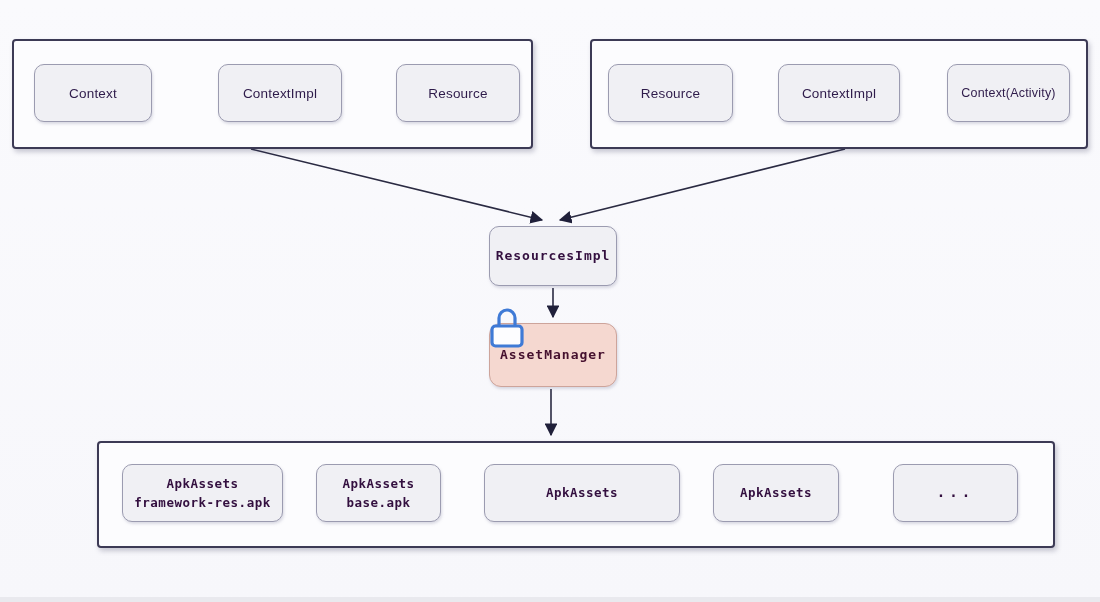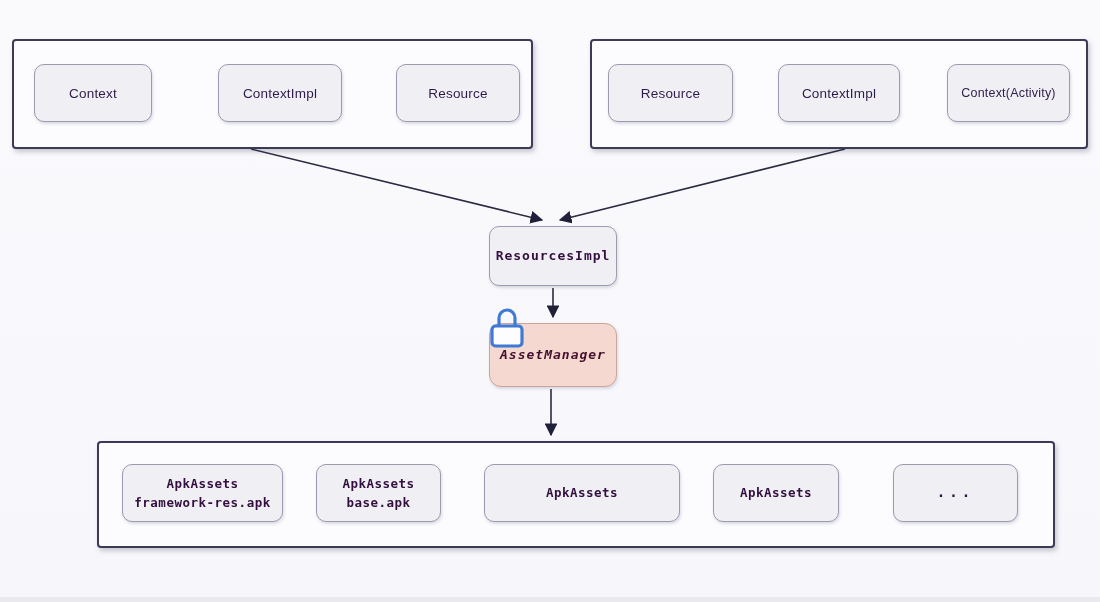--- a/index.html
+++ b/index.html
@@ -130,21 +130,21 @@
     <span class="lbl">ContextImpl</span>
   </div>
   <div class="node mono resources-impl" style="left:489px; top:226px; width:128px; height:60px;">
     <span class="lbl">ResourcesImpl</span>
   </div>
 
   <div class="node" style="left:947px; top:64px; width:123px; height:58px;">
     <span class="lbl" style="font-size:12.5px;">Context(Activity)</span>
   </div>
 
-  <div class="node mono asset-manager" style="left:489px; top:323px; width:128px; height:64px;font-style:italic;">
+  <div class="node mono asset-manager" style="left:489px; top:323px; width:128px; height:64px;">
     <span class="lbl">AssetManager</span>
   </div>
 
   <svg class="lock" viewBox="0 0 38 48">
     <path d="M11 26 v-9 a8 8 0 0 1 16 0 v9" fill="none" stroke="#3f7ad6" stroke-width="3.2"></path>
     <rect x="4" y="25" width="30" height="20" rx="3.5" fill="#fdfdff" stroke="#3f7ad6" stroke-width="3.2"></rect>
   </svg>
 
   <div class="group-box" style="left:97px; top:441px; width:958px; height:107px;"></div>
 

